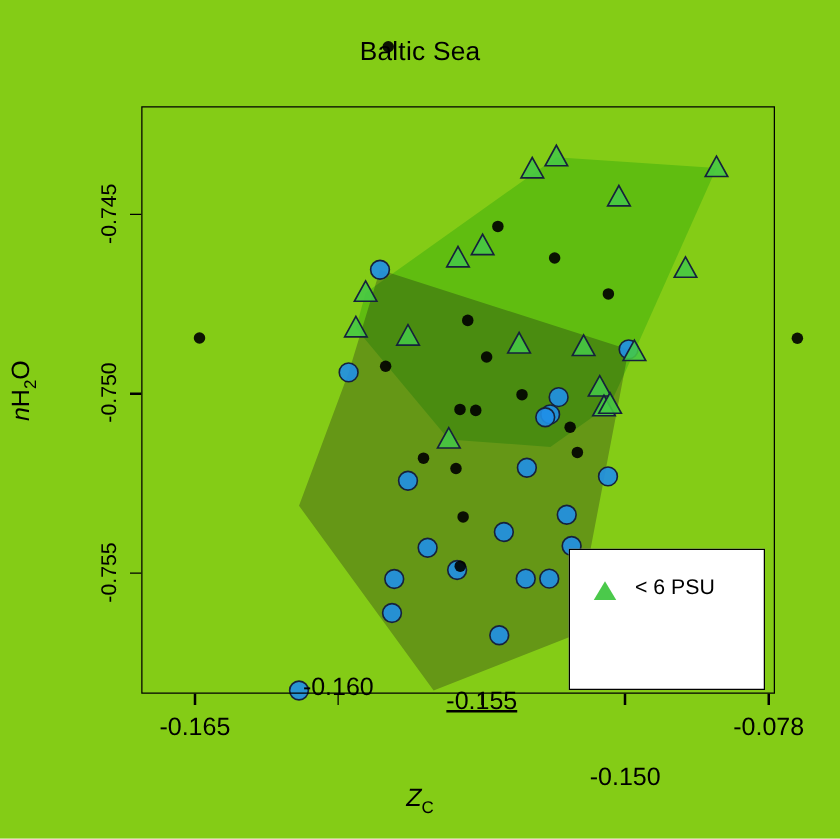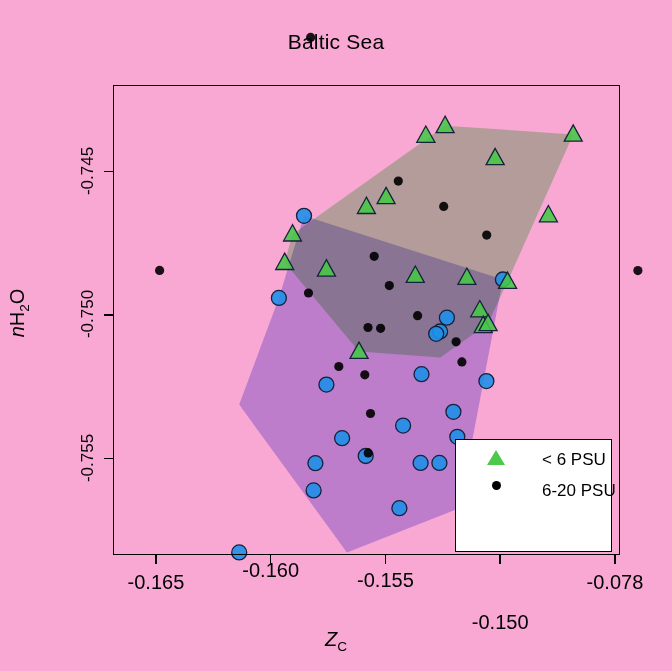--- a/index.html
+++ b/index.html
@@ -1,17 +1,17 @@
 <!DOCTYPE html>
 <html><head>
 <meta charset="utf-8">
 <style>
   html,body{margin:0;padding:0;background:#ffffff;}
   body{width:672px;height:671px;font-family:"Liberation Sans",sans-serif;color:#000;}
-  #stage{position:relative;width:672px;height:671px;overflow:hidden;background:#f9a8d4;}
+  #stage{position:relative;width:672px;height:671px;overflow:hidden;background:#84cc16;}
 
   #title{
     position:absolute;left:0;top:30px;width:672px;text-align:center;
     font-size:21px;color:#000;letter-spacing:.2px;
   }
 
   #plotframe{
     position:absolute;left:113px;top:85px;width:507px;height:470px;
     border:1.4px solid #000;box-sizing:border-box;background:transparent;
   }
@@ -41,23 +41,22 @@
     font-size:20px;transform-origin:50% 50%;transform:rotate(-90deg);
   }
   #ylab .it{font-style:italic;}
   sub{font-size:.68em;}
 
   #legend{
     position:absolute;left:455px;top:439px;width:157px;height:113px;
     border:1.3px solid #000;background:#ffffff;box-sizing:border-box;
   }
   .leg-row{
-    position:absolute;left:16px;width:157px;height:30px;display:flex;
-    align-items:flex-start;
-    gap:22px;
+    position:absolute;left:4px;width:157px;height:30px;display:flex;
+    align-items:flex-end;
   }
   .leg-sym{width:48px;display:flex;align-items:center;justify-content:center;}
   .leg-txt{font-size:17px;color:#000;white-space:nowrap;}
   .tri-sym{width:0;height:0;border-left:9px solid transparent;border-right:9px solid transparent;}
   .dot-sym{border-radius:50%;}
 </style>
 </head>
 <body>
 
 <div id="stage">
@@ -133,23 +132,23 @@
         </g>
       </g>
   </svg>
 
   <div id="plotframe"></div>
 
   <div id="ticks-layer">
       <div class="tick-line xtick" style="left: 155.219px; top: 555px;"></div>
       <div class="xticklab" style="left: 110.919px; top: 571px;">-0.165</div>
       <div class="tick-line xtick" style="left: 269.977px; top: 555px;"></div>
-      <div class="xticklab" style="left: 225.677px; top: 559px;">-0.160</div>
+      <div class="xticklab" style="left: 225.677px; top: 539px;">-0.160</div>
       <div class="tick-line xtick" style="left: 384.735px; top: 555px;"></div>
-      <div class="xticklab" style="left: 340.435px; top: 569px;">-0.155</div>
+      <div class="xticklab" style="left: 340.435px; top: 550px; text-decoration: underline;">-0.155</div>
       <div class="tick-line xtick" style="left: 499.493px; top: 555px;"></div>
       <div class="xticklab" style="left: 455.193px; top: 571px; margin-top: 40px;">-0.150</div>
       <div class="tick-line xtick" style="left: 614.251px; top: 555px;"></div>
       <div class="xticklab" style="left: 569.951px; top: 571px;">-0.078</div>
       <div class="tick-line ytick" style="left: 104px; top: 170.954px;"></div>
       <div class="yticklab" style="left: 43px; top: 160.654px;">-0.745</div>
       <div class="tick-line ytick" style="left: 104px; top: 314.422px;"></div>
       <div class="yticklab" style="left: 43px; top: 304.122px;">-0.750</div>
       <div class="tick-line ytick" style="left: 104px; top: 457.89px;"></div>
       <div class="yticklab" style="left: 43px; top: 447.59px;">-0.755</div>
@@ -159,21 +158,15 @@
 
   <div id="ylab"><span class="it">n</span><span>H</span><sub>2</sub><span>O</span></div>
 
   <div id="legend">
       <div class="leg-row" style="top: 10px;">
         <span class="leg-sym">
           <span class="tri-sym" style="border-bottom: 15px solid rgb(75, 201, 75);"></span>
         </span>
         <span class="leg-txt">&lt; 6 PSU</span>
       </div>
-      <div class="leg-row" style="top: 41px;">
-        <span class="leg-sym">
-          <span class="dot-sym" style="width: 9px; height: 9px; background: rgb(0, 0, 0);"></span>
-        </span>
-        <span class="leg-txt">6-20 PSU</span>
-      </div>
     </div>
 
 </div>
 
 </body></html>

